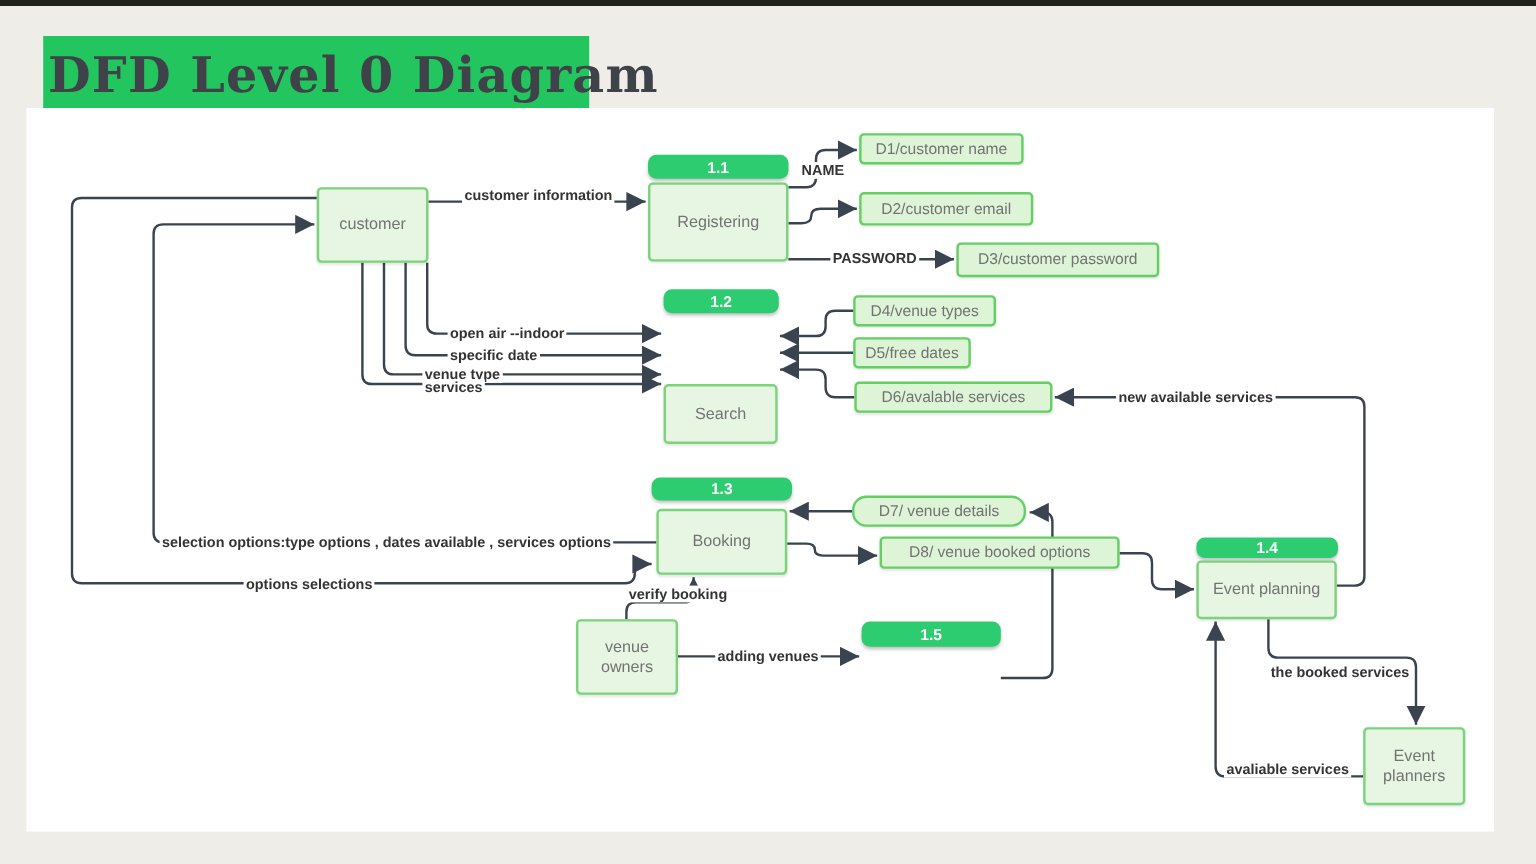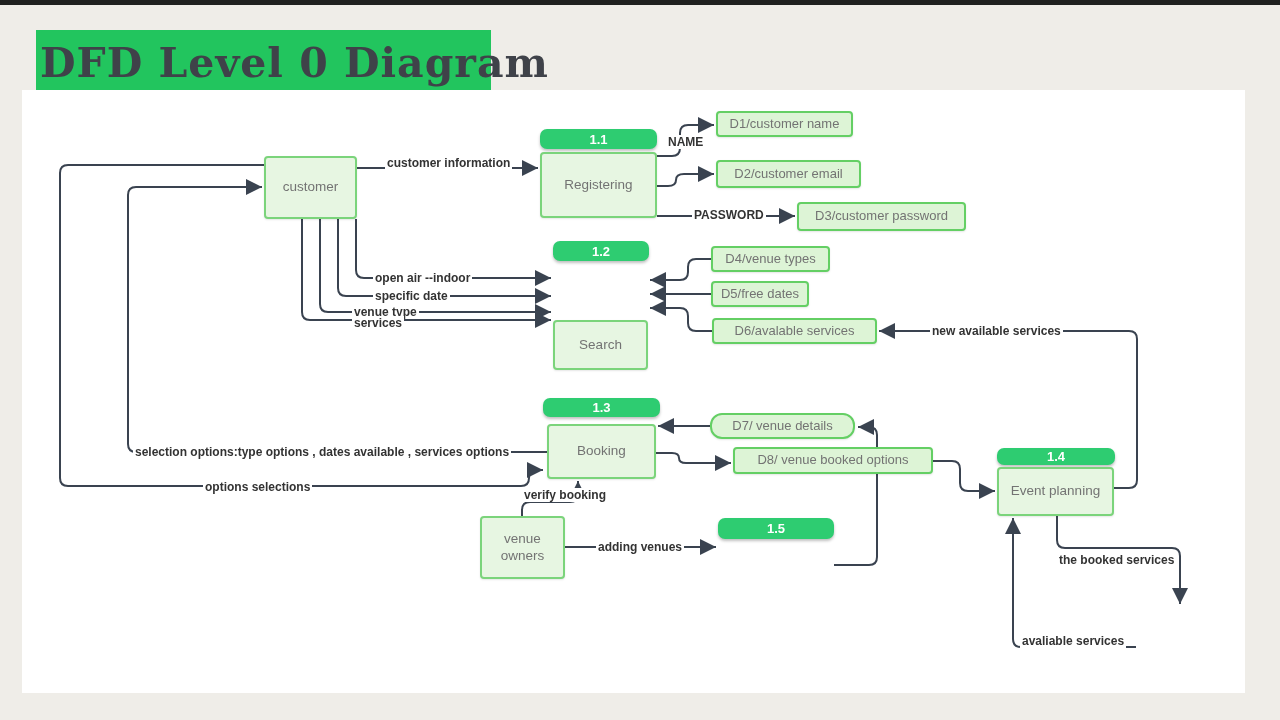--- a/index.html
+++ b/index.html
@@ -81,20 +81,23 @@
       <path d="M 1114,557 H 999 Q 991,557 991,549 V 428" marker-end="url(#arrow)"></path>
     </g>
   </svg>
 
   <div class="node entity" style="left:242px;top:66px;width:93px;height:63px;">
     <span>customer</span>
   </div>
   <div class="node entity" style="left:458px;top:426px;width:85px;height:63px;">
     <span>venue owners</span>
   </div>
+  <div class="node entity" style="left:1114px;top:516px;width:85px;height:65px;">
+    <span>Event planners</span>
+  </div>
 
   <div class="badge" style="left:518px;top:39px;width:117px;height:20px;">1.1</div>
   <div class="node process" style="left:518px;top:62px;width:117px;height:66px;">
     <span>Registering</span>
   </div>
 
   <div class="badge" style="left:531px;top:151px;width:96px;height:20px;">1.2</div>
   <div class="node process" style="left:531px;top:182px;width:95px;height:50px;margin-top:48px;">
     <span>Search</span>
   </div>

